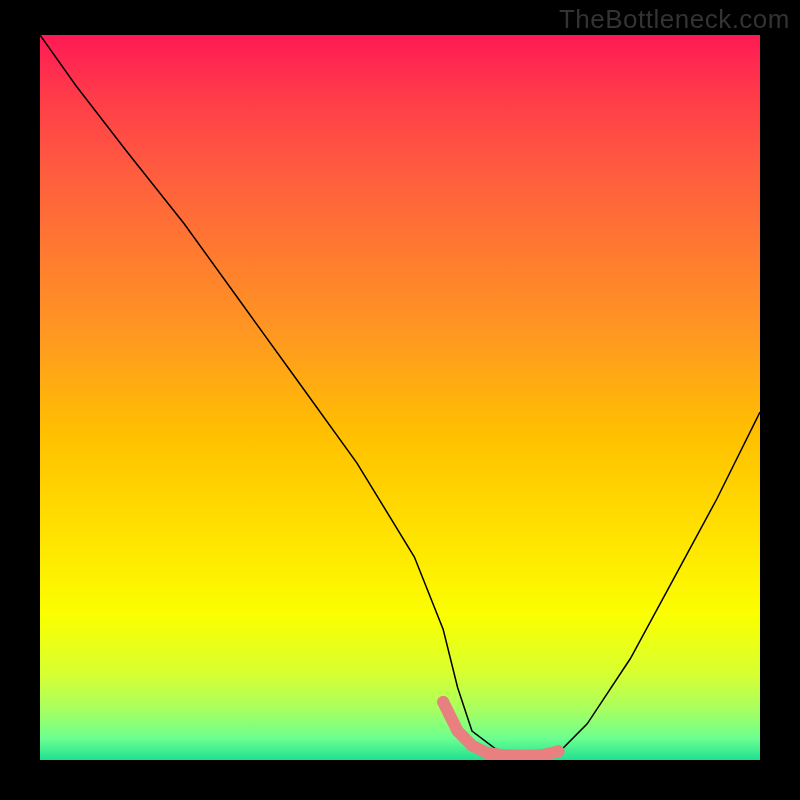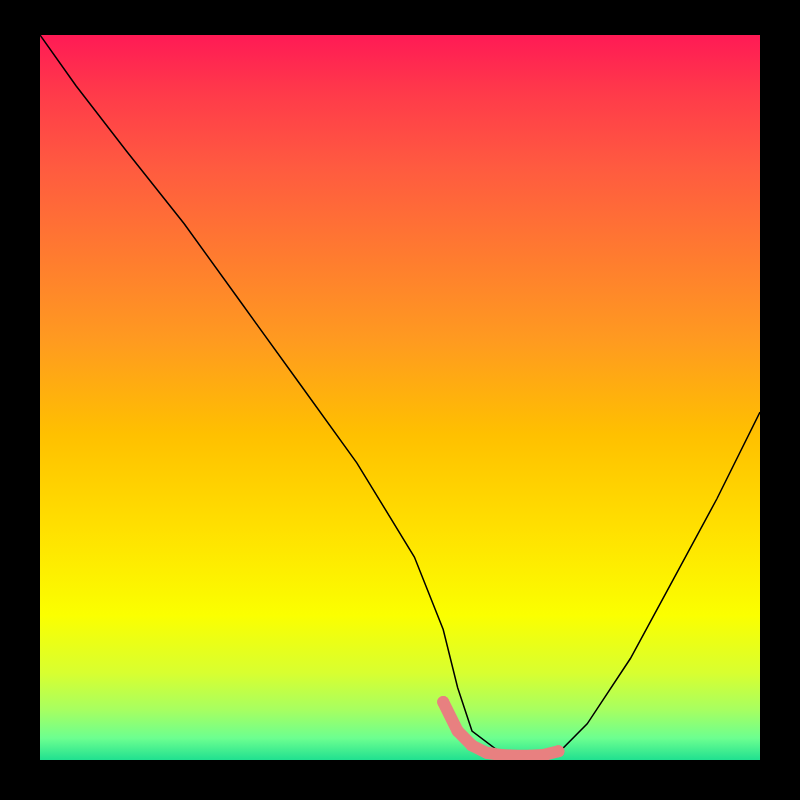--- a/index.html
+++ b/index.html
@@ -52,20 +52,21 @@
     left: 0;
     top: 0;
     width: 720px;
     height: 725px;
   }
 </style>
 </head>
 <body>
 
 <div class="frame">
+  <div class="watermark">TheBottleneck.com</div>
 
   <div class="plot-area">
     <svg viewBox="0 0 720 725" preserveAspectRatio="none">
       <g>
         <path id="curve-path" fill="none" stroke="#000" stroke-width="1.5" d="M0.0 0.0 L36.0 50.8 L86.4 116.0 L144.0 188.5 L201.6 268.3 L259.2 348.0 L316.8 427.8 L374.4 522.0 L403.2 594.5 L417.6 652.5 L432.0 696.0 L460.8 717.8 L489.6 721.4 L504.0 721.4 L518.4 717.8 L547.2 688.8 L590.4 623.5 L633.6 543.8 L676.8 464.0 L720.0 377.0"></path>
       </g>
       <g id="markers-group">
           <line x1="403.20000000000005" y1="667" x2="417.59999999999997" y2="696" stroke="#e88080" stroke-width="12" stroke-linecap="round"></line>
           <line x1="417.59999999999997" y1="696" x2="432" y2="710.5" stroke="#e88080" stroke-width="12" stroke-linecap="round"></line>
           <line x1="432" y1="710.5" x2="446.4" y2="717.75" stroke="#e88080" stroke-width="12" stroke-linecap="round"></line>

